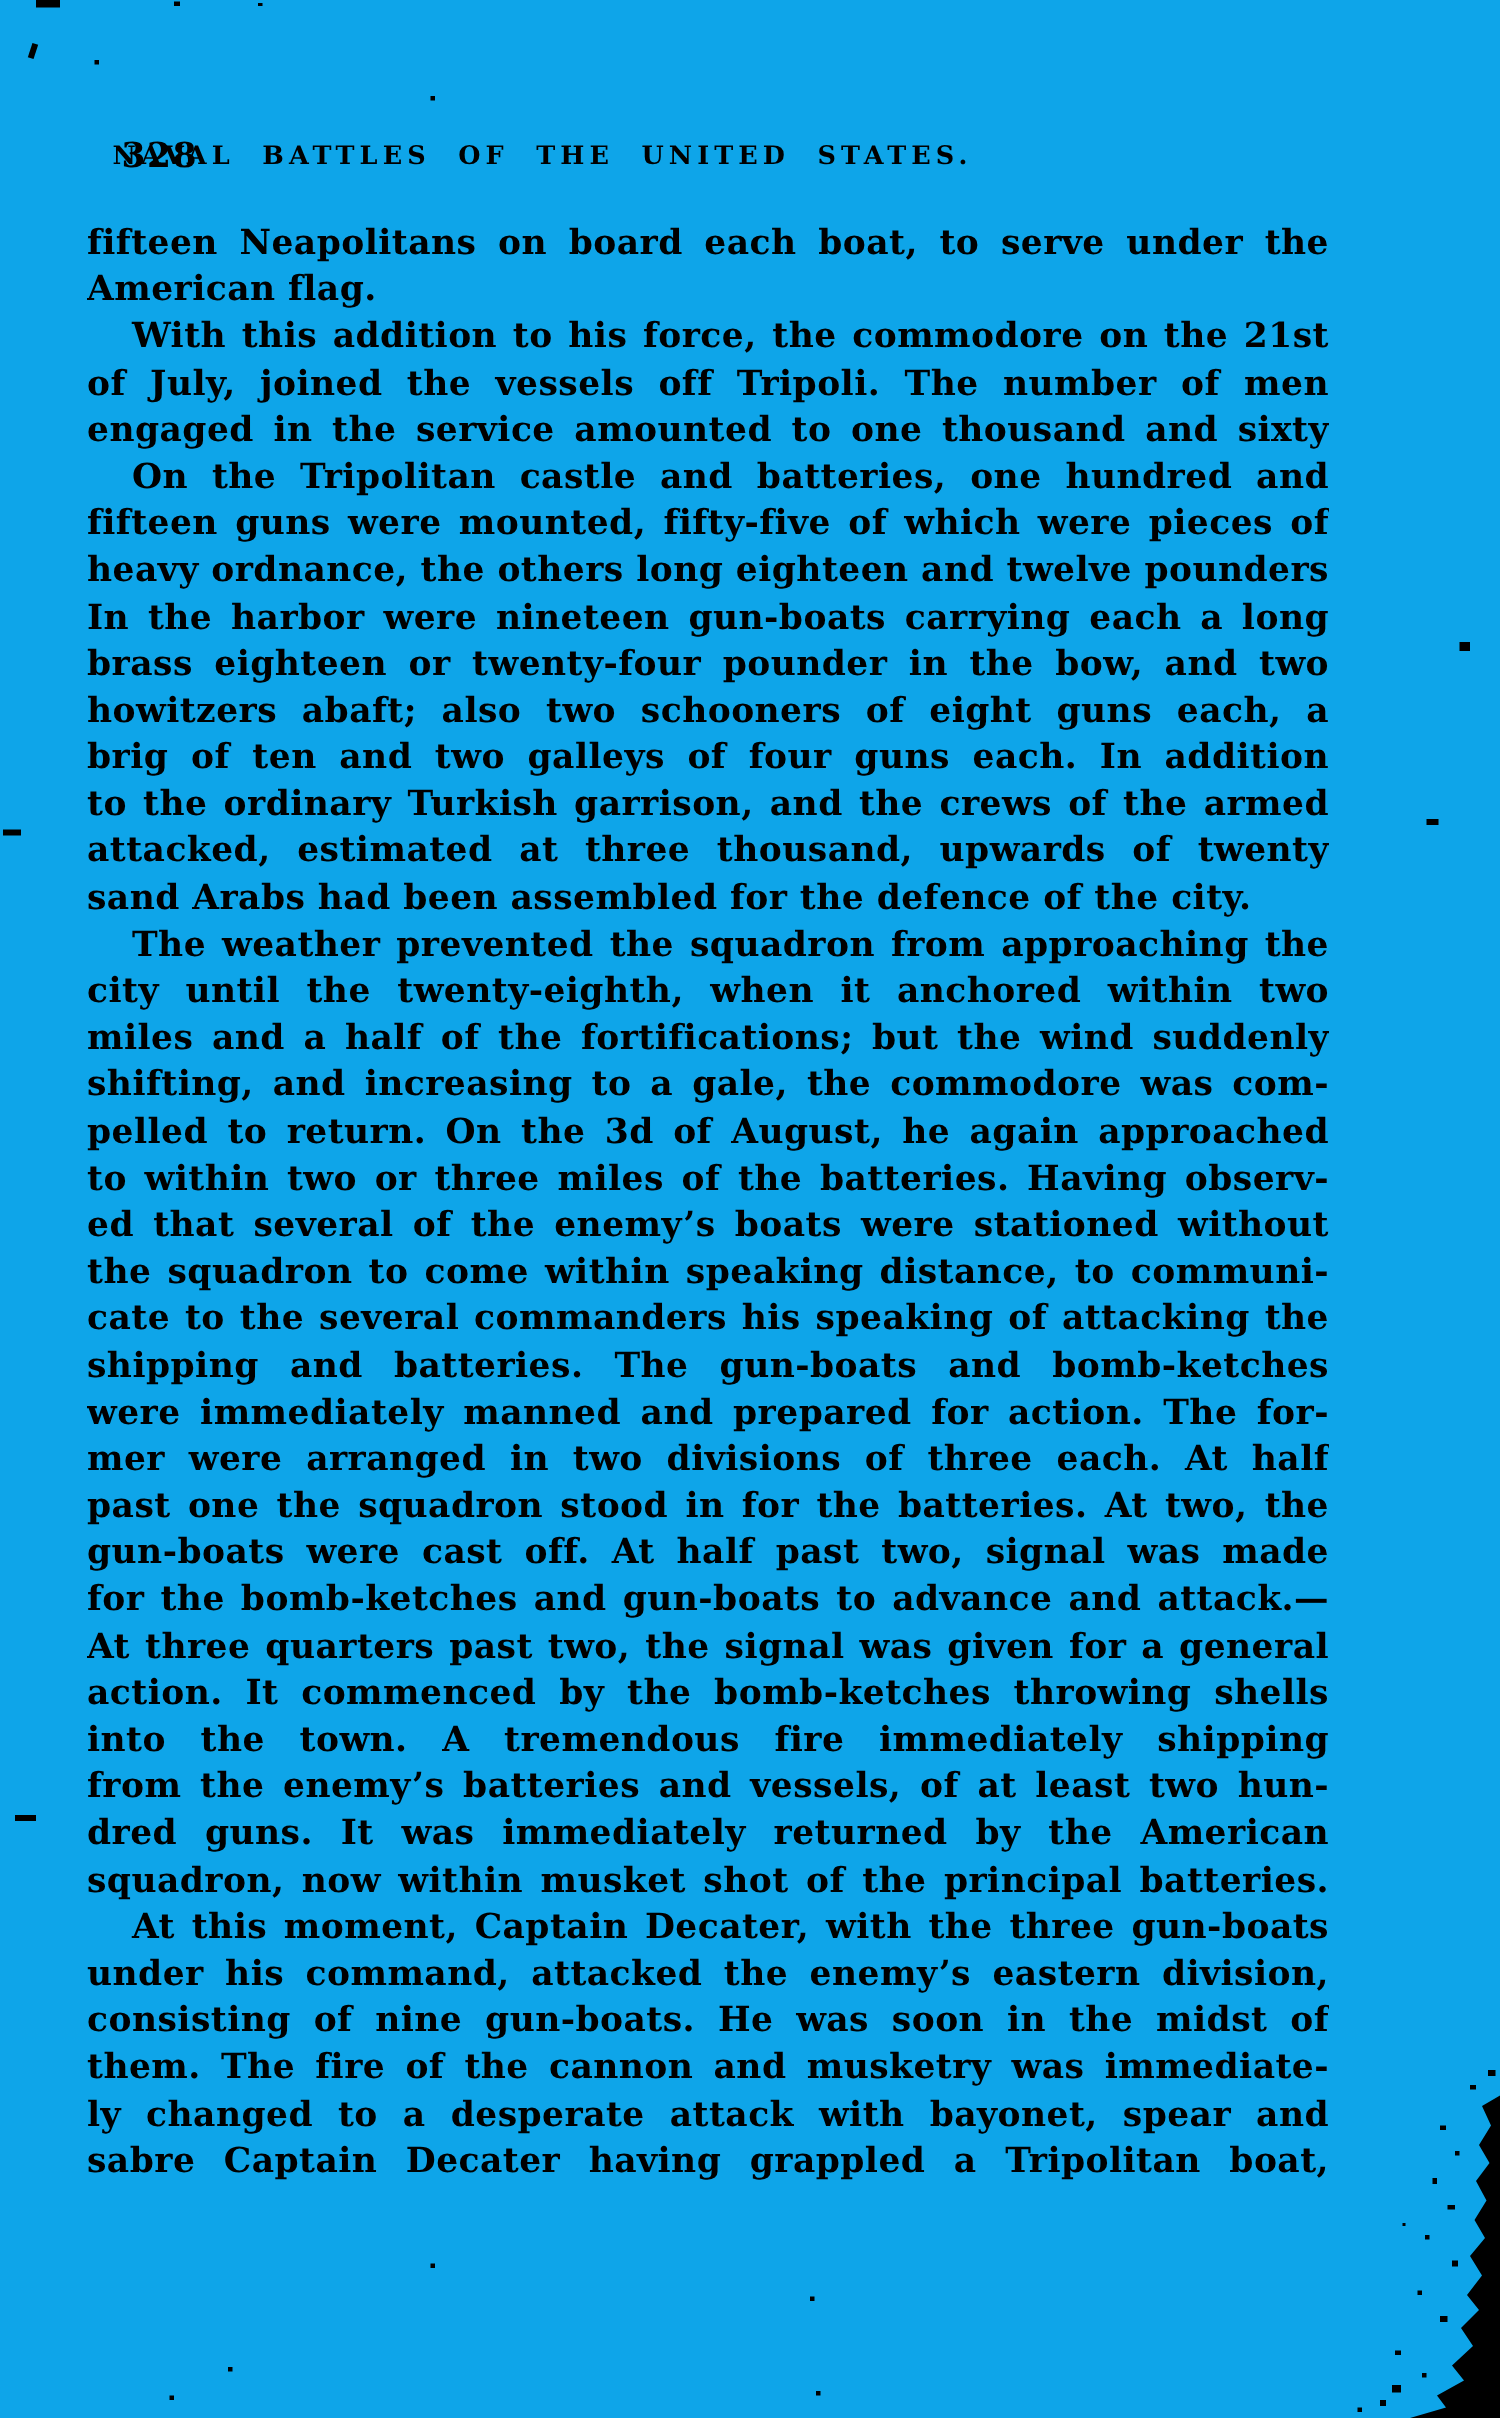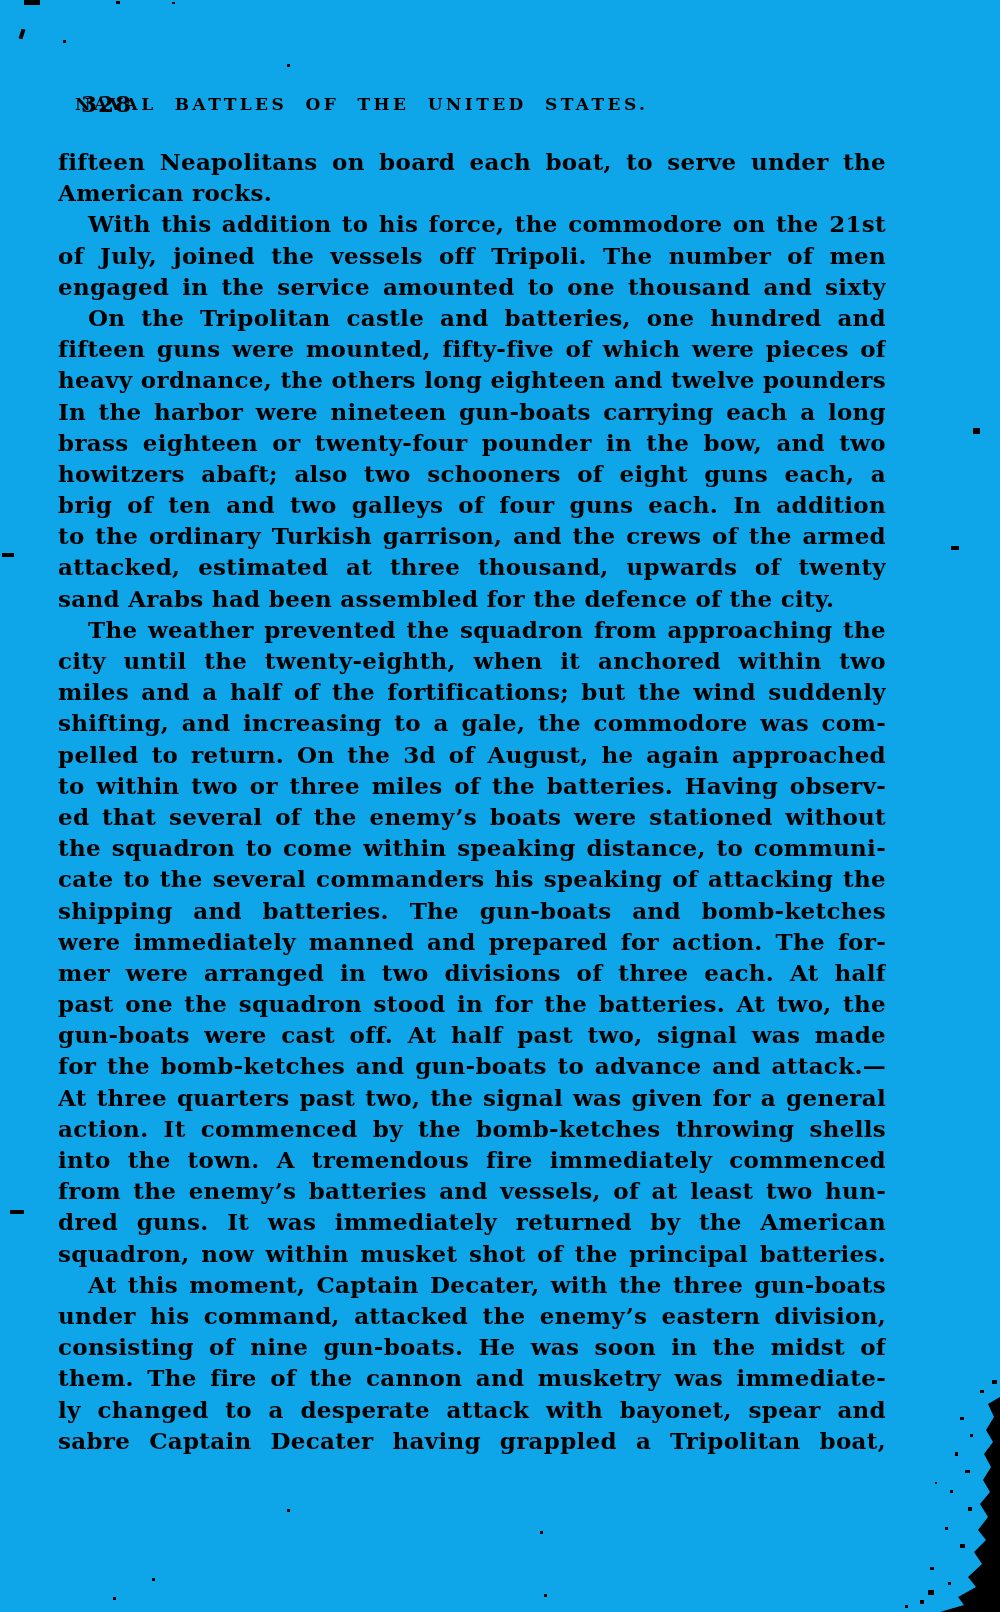--- a/index.html
+++ b/index.html
@@ -68,21 +68,21 @@
 <div class="page">
 
   <div class="header">
     <span class="pagenum">328</span>
     <span class="running-head">NAVAL BATTLES OF THE UNITED STATES.</span>
   </div>
 
   <div class="body-text">
       <div class="para">
         <div class="line">fifteen Neapolitans on board each boat, to serve under the</div>
-        <div class="line noj">American rocks.</div>
+        <div class="line noj">American flag.</div>
       </div>
       <div class="para">
         <div class="line indent">With this addition to his force, the commodore on the 21st</div>
         <div class="line">of July, joined the vessels off Tripoli. The number of men</div>
         <div class="line">engaged in the service amounted to one thousand and sixty</div>
       </div>
       <div class="para">
         <div class="line indent">On the Tripolitan castle and batteries, one hundred and</div>
         <div class="line">fifteen guns were mounted, fifty-five of which were pieces of</div>
         <div class="line">heavy ordnance, the others long eighteen and twelve pounders</div>
@@ -105,21 +105,21 @@
         <div class="line">the squadron to come within speaking distance, to communi-</div>
         <div class="line">cate to the several commanders his speaking of attacking the</div>
         <div class="line">shipping and batteries. The gun-boats and bomb-ketches</div>
         <div class="line">were immediately manned and prepared for action. The for-</div>
         <div class="line">mer were arranged in two divisions of three each. At half</div>
         <div class="line">past one the squadron stood in for the batteries. At two, the</div>
         <div class="line">gun-boats were cast off. At half past two, signal was made</div>
         <div class="line">for the bomb-ketches and gun-boats to advance and attack.—</div>
         <div class="line">At three quarters past two, the signal was given for a general</div>
         <div class="line">action. It commenced by the bomb-ketches throwing shells</div>
-        <div class="line">into the town. A tremendous fire immediately commenced</div>
+        <div class="line">into the town. A tremendous fire immediately shipping</div>
         <div class="line">from the enemy’s batteries and vessels, of at least two hun-</div>
         <div class="line">dred guns. It was immediately returned by the American</div>
         <div class="line">squadron, now within musket shot of the principal batteries.</div>
       </div>
       <div class="para">
         <div class="line indent">At this moment, Captain Decater, with the three gun-boats</div>
         <div class="line">under his command, attacked the enemy’s eastern division,</div>
         <div class="line">consisting of nine gun-boats. He was soon in the midst of</div>
         <div class="line">them. The fire of the cannon and musketry was immediate-</div>
         <div class="line">ly changed to a desperate attack with bayonet, spear and</div>

